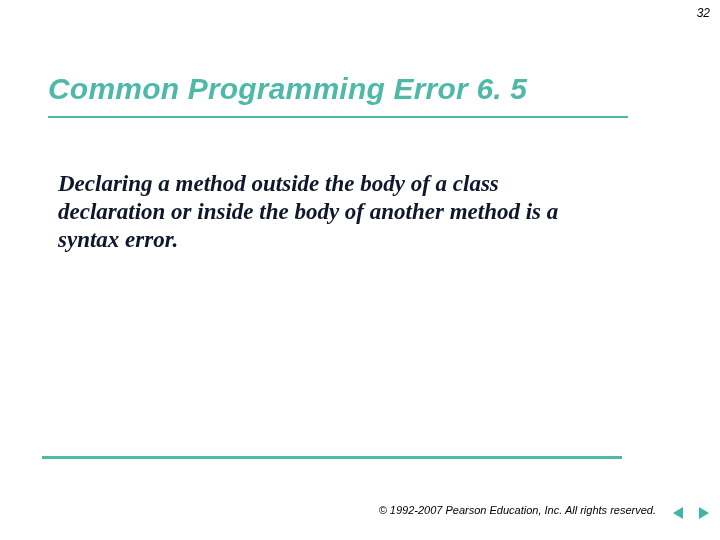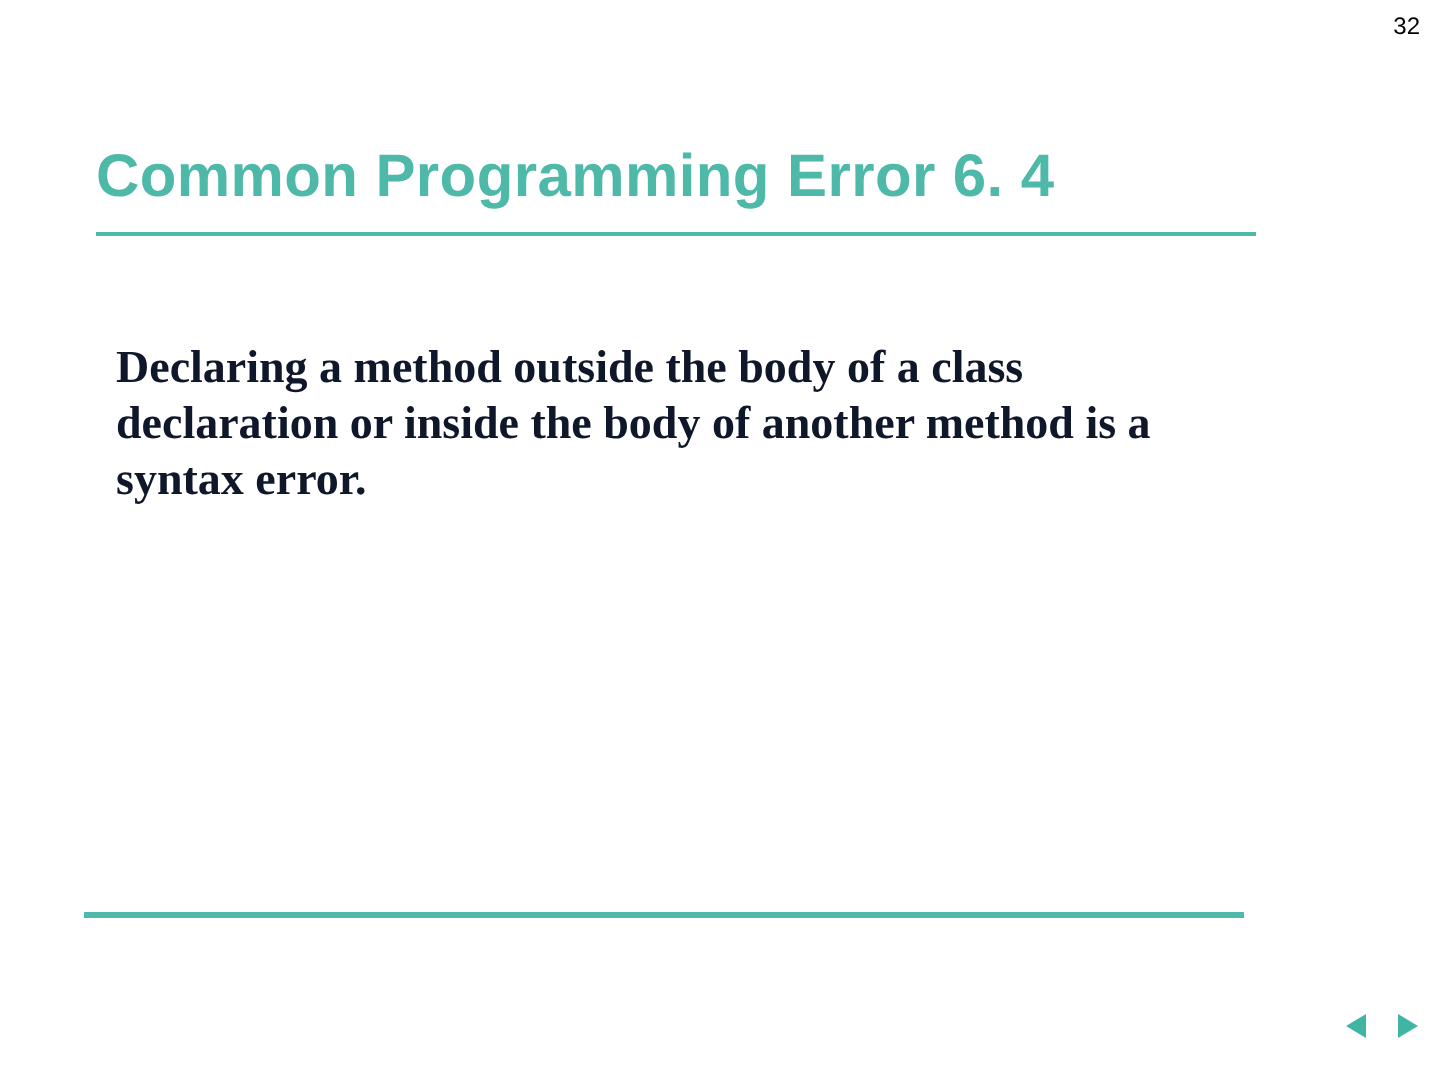--- a/index.html
+++ b/index.html
@@ -1,43 +1,47 @@
 <!DOCTYPE html>
 <html><head>
 <meta charset="utf-8">
 <style>
   * { margin: 0; padding: 0; box-sizing: border-box; }
   html, body { width: 720px; height: 540px; background: #fff; font-family: Arial, Helvetica, sans-serif; overflow: hidden; }
-  .slide { position: relative; width: 720px; height: 540px; }
+  .slide { position: relative; width: 720px; height: 540px; font-style: italic; }
   .page-number { position: absolute; top: 6px; right: 10px; font-size: 12px; color: #000; }
   .title { position: absolute; top: 72px; left: 48px; font-size: 30px; font-weight: bold; color: #4fb9a9; letter-spacing: 0.2px; }
   .rule-top { position: absolute; top: 116px; left: 48px; width: 580px; height: 2px; background: #4fb9a9; }
   .body-text { position: absolute; top: 170px; left: 58px; width: 530px; font-family: "Times New Roman", Times, serif; font-size: 23px; font-weight: bold; color: #0f172a; line-height: 1.22; }
   .rule-bottom { position: absolute; top: 456px; left: 42px; width: 580px; height: 3px; background: #4fb9a9; }
   .copyright { position: absolute; bottom: 24px; right: 64px; font-size: 11px; color: #000; }
   .copyright .c-symbol { font-family: Arial, sans-serif; }
   .nav { position: absolute; bottom: 18px; right: 8px; display: flex; gap: 6px; }
   .nav-btn { width: 18px; height: 18px; display: flex; align-items: center; justify-content: center; cursor: pointer; }
   .nav-btn svg { display: block; }
 </style>
 </head>
 <body>
 
 <div class="slide">
 
   <div class="page-number">32</div>
 
-  <div class="title">Common Programming Error 6. 4</div>
+  <div class="title">Common Programming Error 6. 5</div>
 
   <div class="rule-top"></div>
 
   <div class="body-text">Declaring a method outside the body of a class declaration or inside the body of another method is a syntax error.</div>
 
   <div class="rule-bottom"></div>
 
+  <div class="copyright">
+    <span class="c-symbol">©</span>
+    <span>1992-2007 Pearson Education, Inc.  All rights reserved.</span>
+  </div>
 
   <div class="nav">
     <div class="nav-btn" title="previous slide">
       <span>
         <svg width="16" height="16" viewBox="0 0 16 16">
             <polygon points="12,2 12,14 2,8" fill="#41b5a4"></polygon>
           </svg>
       </span>
     </div>
     <div class="nav-btn" title="next slide">

